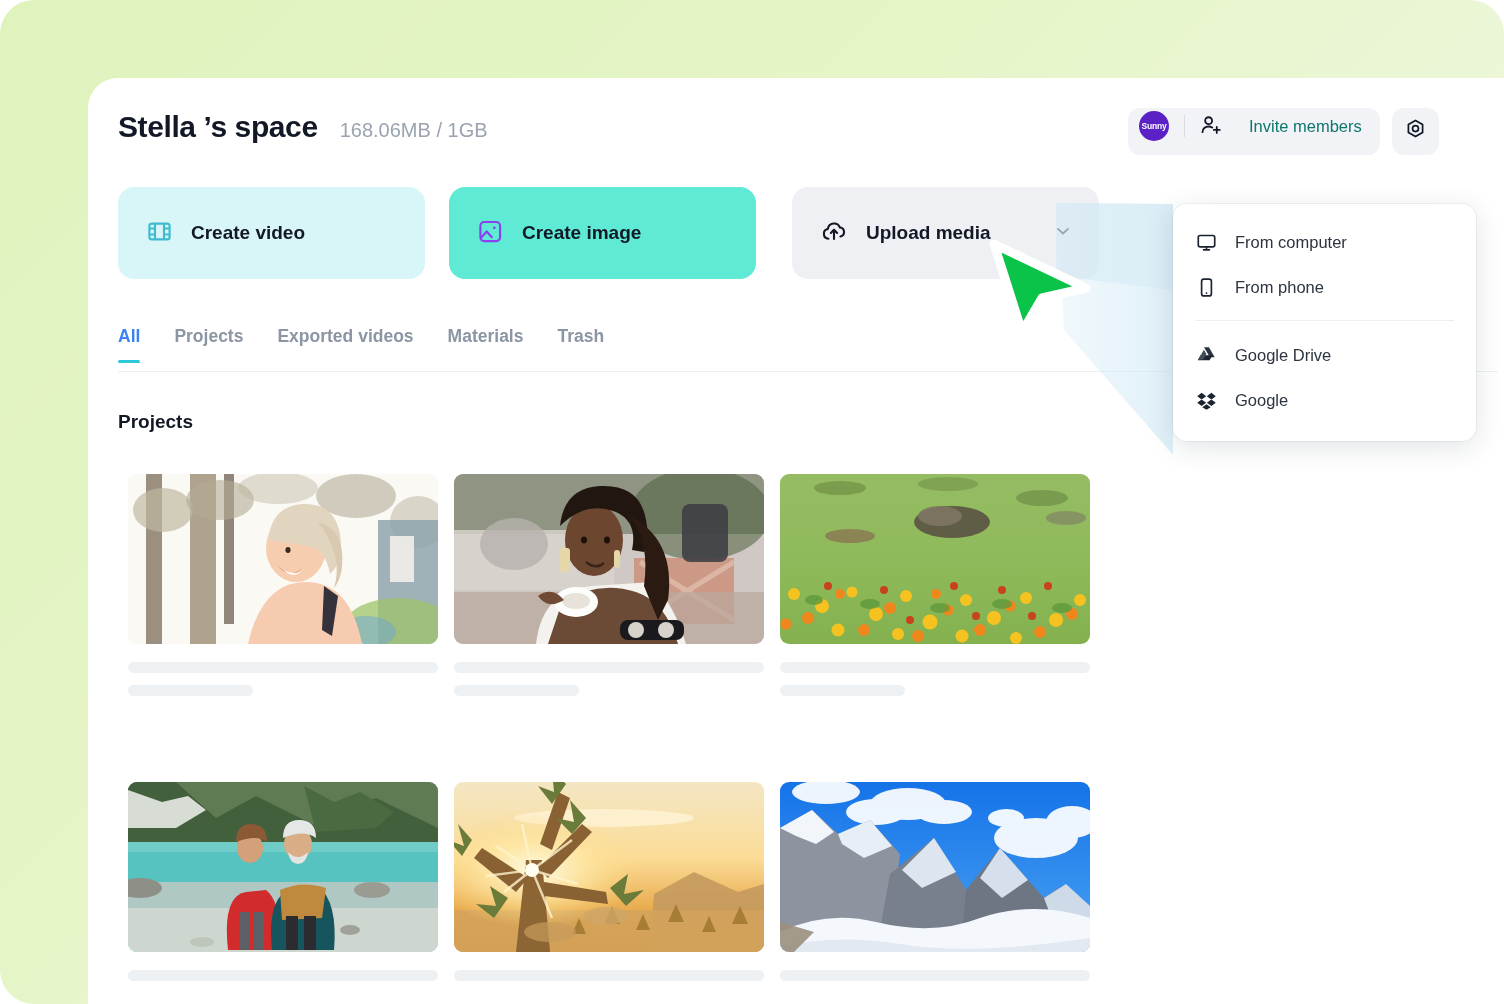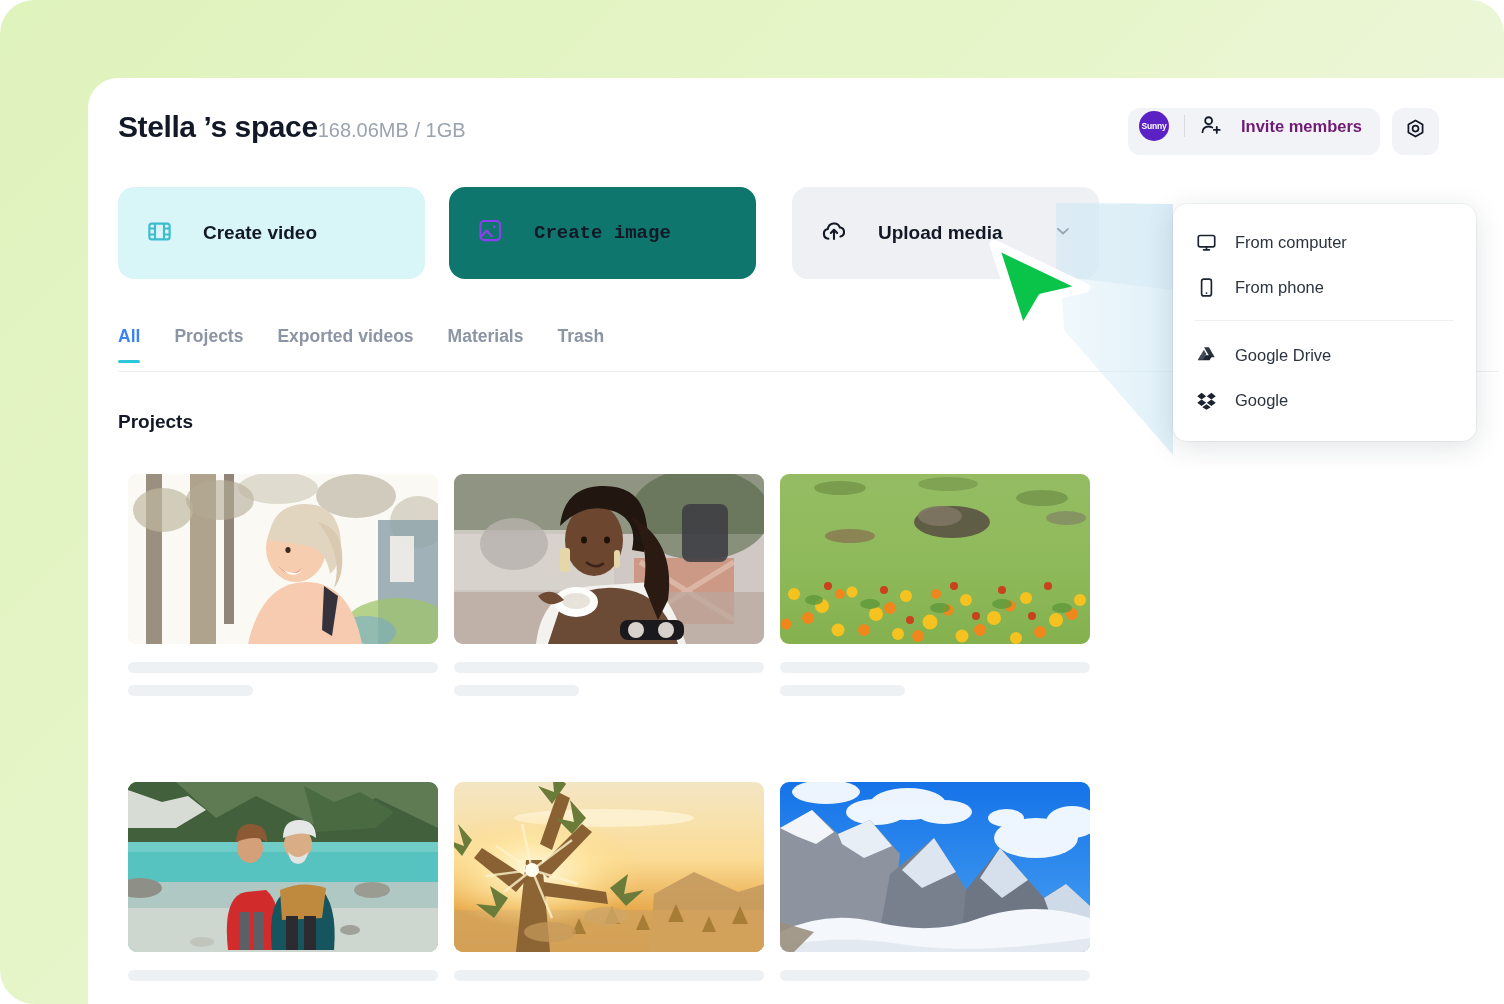--- a/index.html
+++ b/index.html
@@ -28,21 +28,21 @@
     width: 1500px; height: 1000px;
     background: #ffffff;
     border-radius: 30px 0 0 0;
     overflow: hidden;
     z-index: 5;
   }
 
   
   .header {
     position: absolute; left: 30px; top: 32px;
-    display: flex; align-items: center; gap: 0;
+    display: flex; align-items: center; gap: 22px;
   }
   .space-title {
     font-size: 30px; font-weight: bold; color: #121826;
     letter-spacing: -0.4px;
   }
   .space-quota {
     font-size: 20px; color: #9aa3af; font-weight: b600;
     padding-top: 7px;
   }
 
@@ -61,45 +61,45 @@
     width: 30px; height: 30px; border-radius: 50%;
     background: #5b21c4;
     color: #fff; font-size: 8.5px; font-weight: bold;
     display: flex; align-items: center; justify-content: center;
     letter-spacing: -0.2px;
   }
   .divider-v {
     width: 1px; height: 22px; background: #d8dce2; margin: 0 15px;
   }
   .invite-label {
-    font-size: 16.5px; color: #701a75; font-weight: bold;
-    margin-left: 18px;
+    font-size: 16.5px; color: #0f766e; font-weight: normal;
+    margin-left: 26px;
   }
   .settings-btn {
     width: 47px; height: 47px; border-radius: 12px;
     background: #f1f3f6;
     display: flex; align-items: center; justify-content: center;
   }
 
   
   .actions {
     position: absolute; left: 30px; top: 109px;
     display: flex; gap: 24px;
   }
   .action-btn {
     width: 307px; height: 92px;
     border-radius: 16px;
     display: flex; align-items: center;
-    padding-left: 28px; gap: 30px;
+    padding-left: 28px; gap: 18px;
   }
   .action-btn .label {
     font-size: 19px; font-weight: bold; color: #121826;
   }
   .btn-video { background: #d8f5f8; }
-  .btn-image { background: #0f766e; font-family: Liberation Mono, monospace; }
+  .btn-image { background: #5eead4; }
   .btn-upload { background: #eef0f4; position: relative; margin-left: 12px; }
   .chev {
     position: absolute; right: 26px; top: 50%; transform: translateY(-50%);
   }
 
   
   .tabs {
     position: absolute; left: 30px; top: 248px;
     display: flex; gap: 34px; align-items: flex-end;
   }

